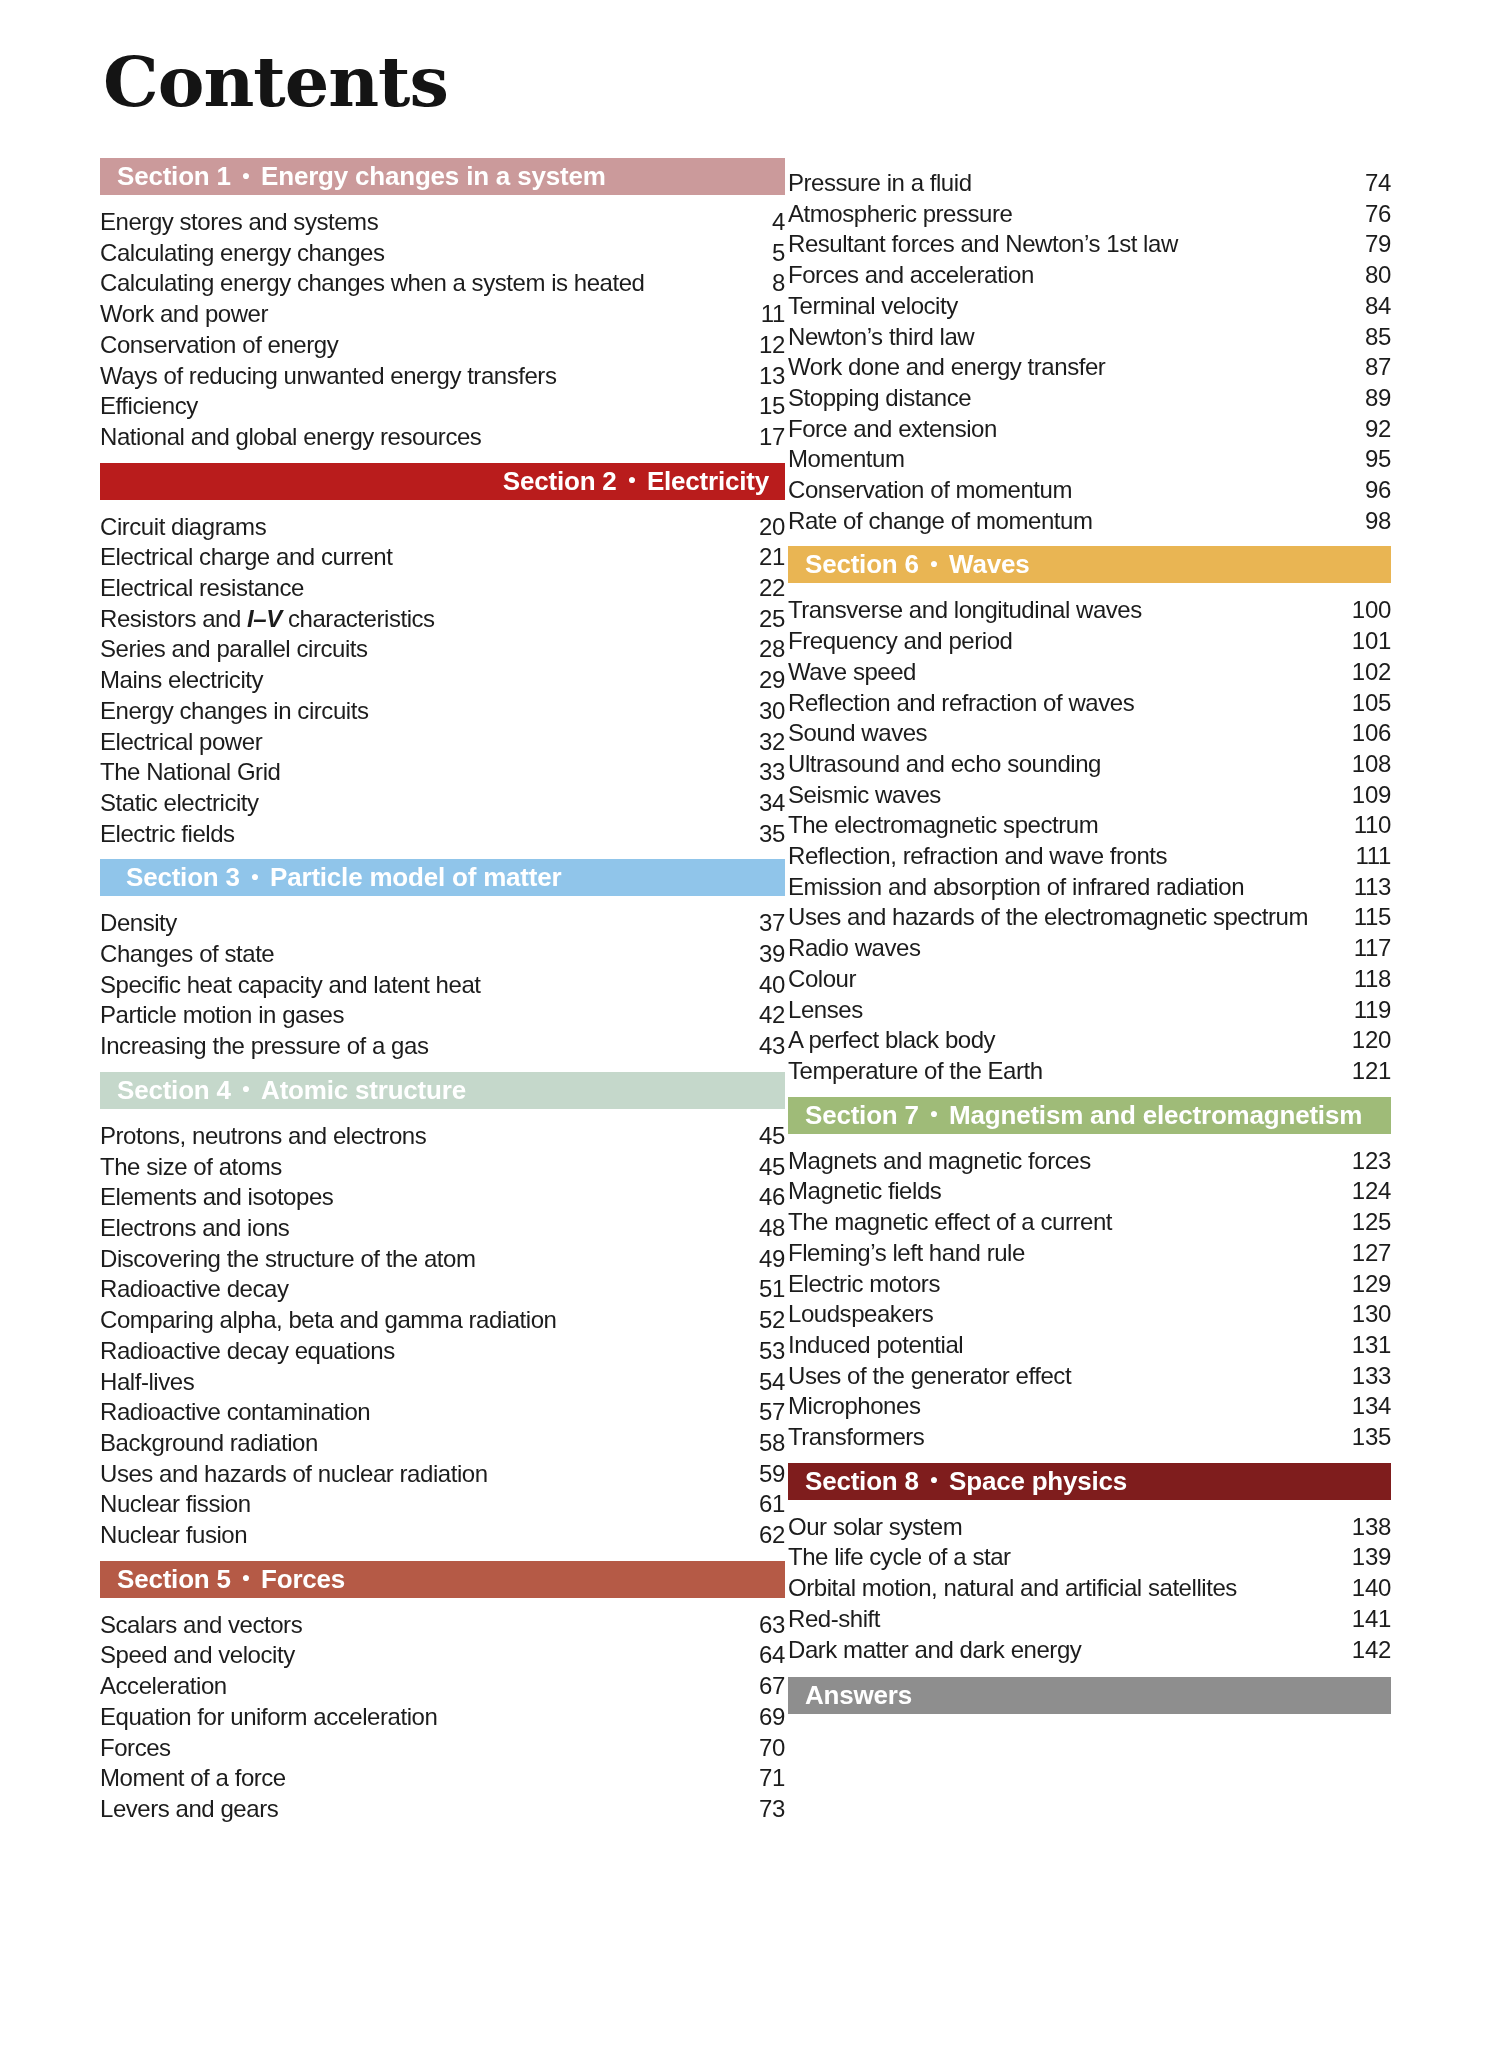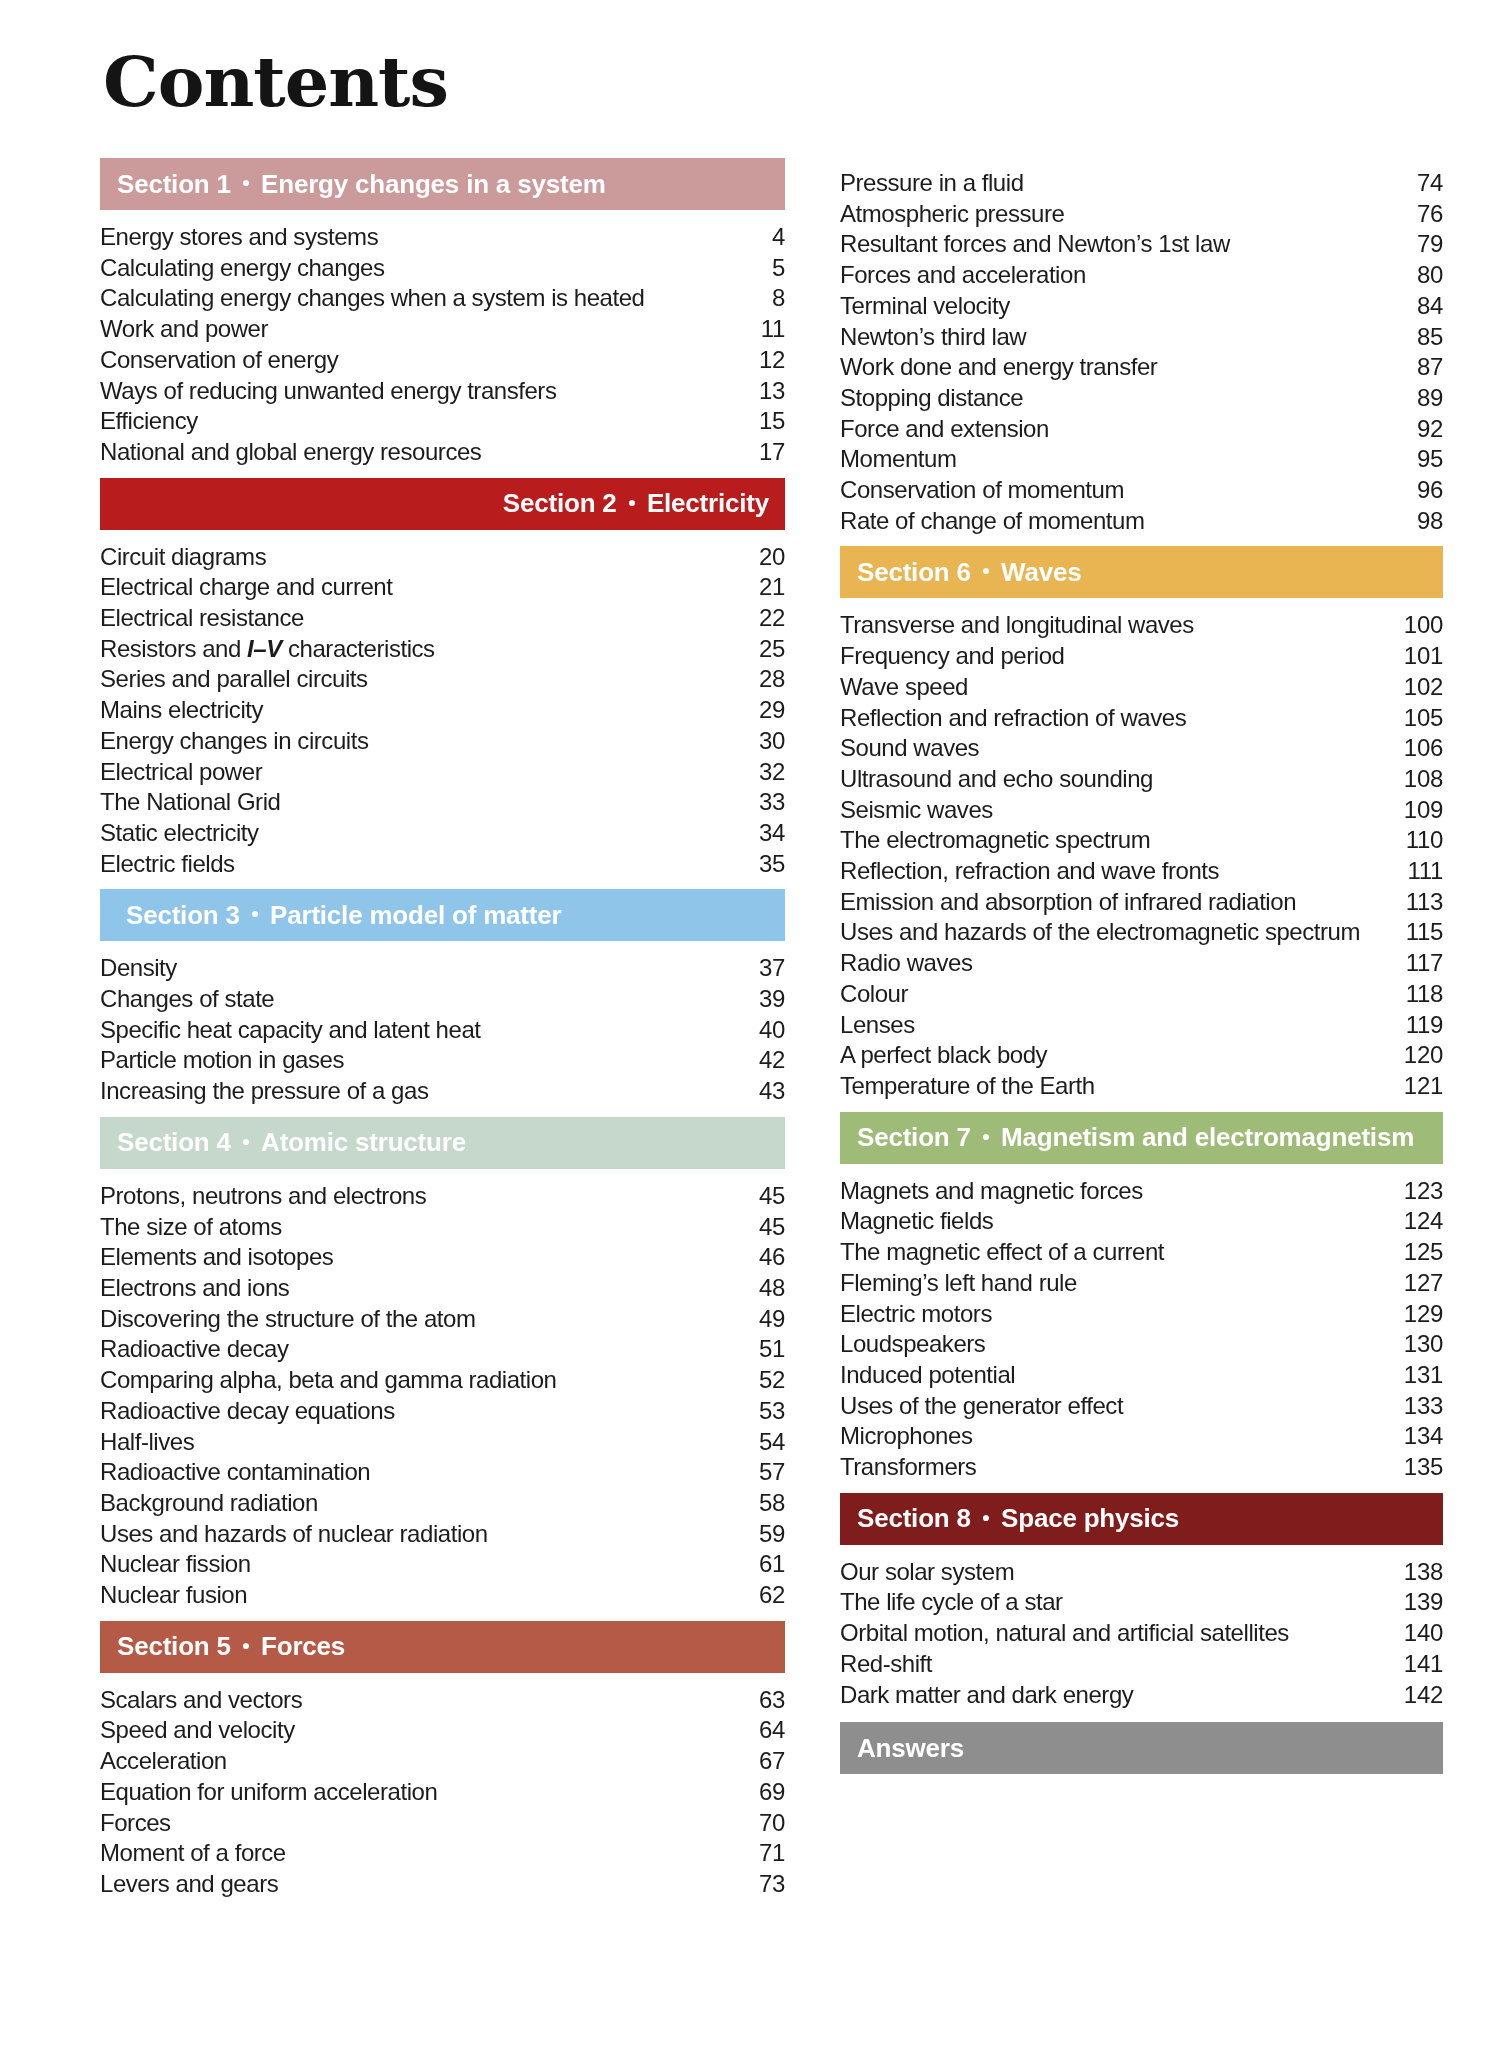--- a/index.html
+++ b/index.html
@@ -11,23 +11,23 @@
     color:#1c1c1c;
     overflow:hidden;
   }
   .title{
     position:absolute;left:103px;top:40px;margin:0;
     font-family:"DejaVu Serif", serif;
     font-weight:700;font-size:70px;letter-spacing:-1px;color:#141414;
   }
   .col{position:absolute;}
   .col-left{left:100px;top:158px;width:685px;}
-  .col-right{left:840px;top:168px;width:603px;}
+  .col-right{left:788px;top:168px;width:603px;}
   .section-band{
-    height:52px;margin:10px 0 12px;
+    height:37px;margin:10px 0 12px;
     display:flex;align-items:center;
     padding:0 16px 0 17px;box-sizing:border-box;
     color:#ffffff;font-weight:700;font-size:26px;letter-spacing:-0.2px;
     white-space:nowrap;
   }
   .col-left > .toc-section:first-child .section-band{margin-top:0;}
   .bullet{font-size:14px;margin:0 11px;transform:translateY(-2px);}
   .row{
     display:flex;justify-content:space-between;align-items:baseline;
     line-height:30.7px;white-space:nowrap;

